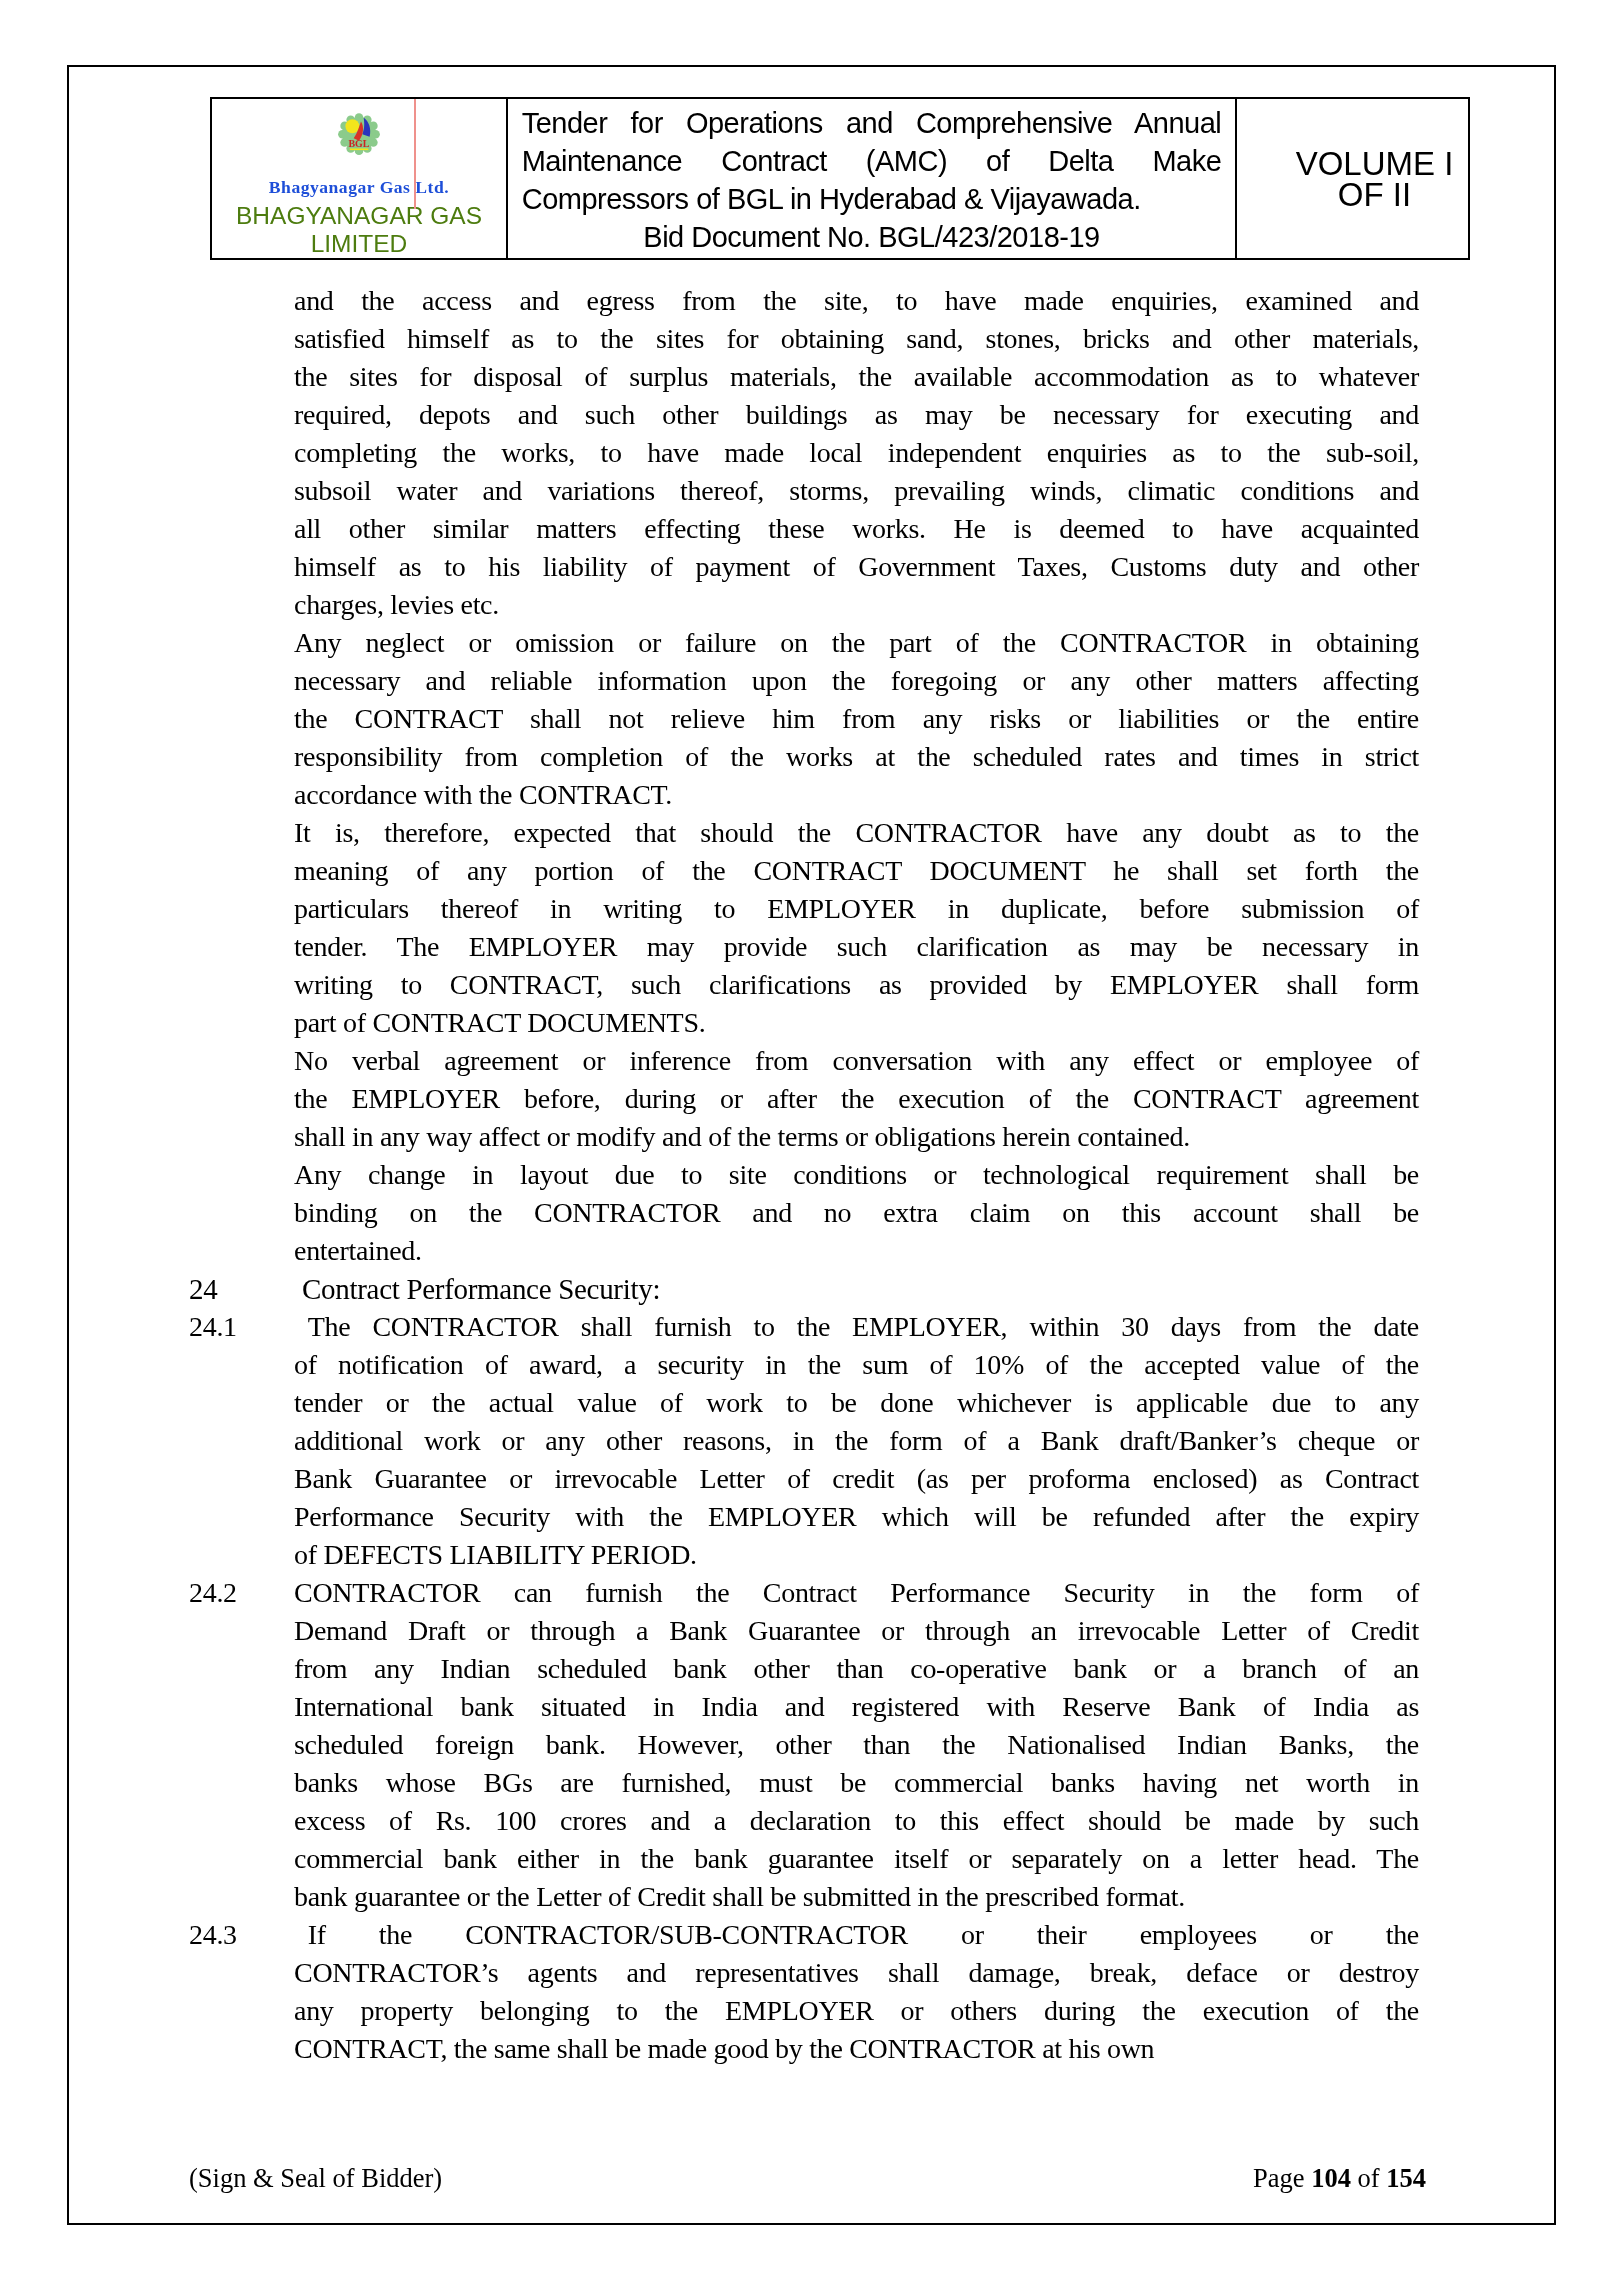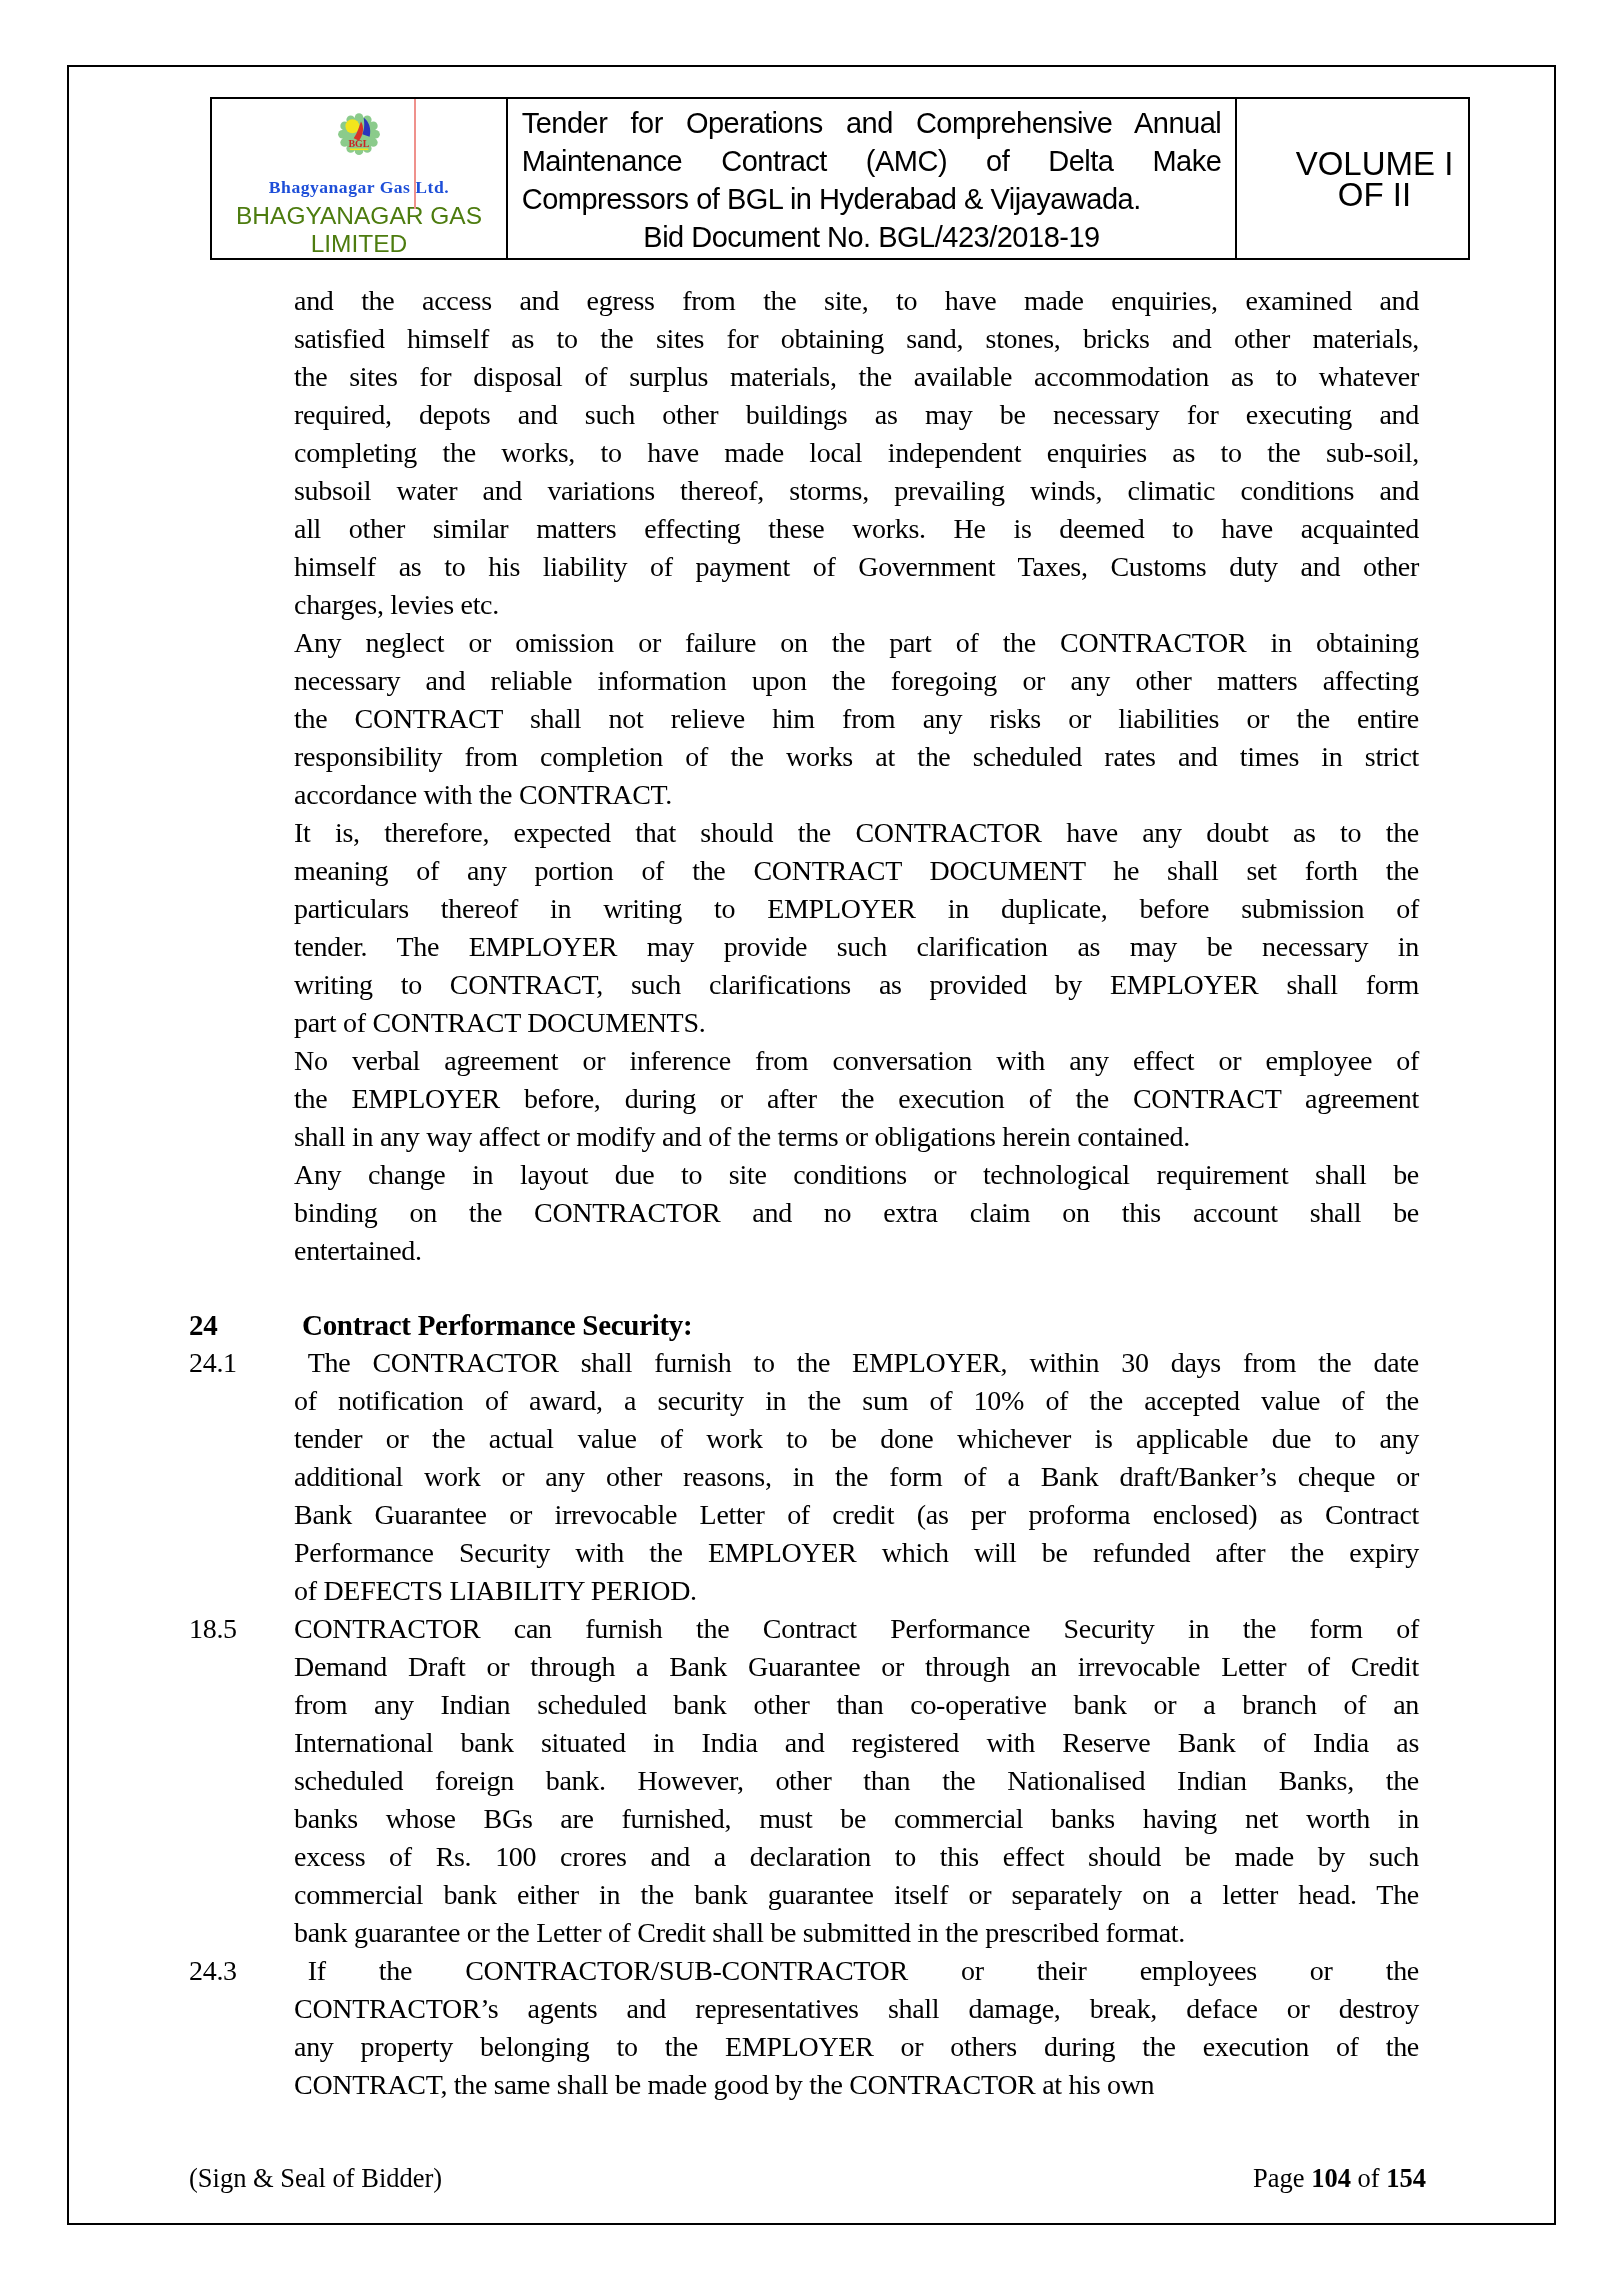--- a/index.html
+++ b/index.html
@@ -49,21 +49,21 @@
   }
   
   .content{
     position:absolute;left:189px;top:282px;width:1230px;
     font-size:28px;line-height:38px;letter-spacing:-0.3px;
   }
   .para{margin:0 0 0 105px;}
   .jl{text-align:justify;text-align-last:justify;}
   .jl.last{text-align-last:left;}
   .section-head{
-    position:relative;margin-top:36px;font-weight:bold;font-size:29px;line-height:38px;
+    position:relative;font-weight:normal;font-size:29px;line-height:38px;
   }
   .section-head .sec-num{position:absolute;left:0;top:0;}
   .section-head .sec-title{margin-left:113px;display:block;}
   .num-item{position:relative;}
   .num-item .num{position:absolute;left:0;top:0;}
   .num-item .item-lines{margin-left:105px;}
   .indent-first .jl:first-child{text-indent:13.7px;}
   
   .footer{
     position:absolute;left:189px;top:2162px;width:1237px;
@@ -173,21 +173,21 @@
         <div class="jl">of notification of award, a security in the sum of 10% of the accepted value of the</div>
         <div class="jl">tender or the actual value of work to be done whichever is applicable due to any</div>
         <div class="jl">additional work or any other reasons, in the form of a Bank draft/Banker’s cheque or</div>
         <div class="jl">Bank Guarantee or irrevocable Letter of credit (as per proforma enclosed) as Contract</div>
         <div class="jl">Performance Security with the EMPLOYER which will be refunded after the expiry</div>
         <div class="jl last">of DEFECTS LIABILITY PERIOD.</div>
       </div>
   </div>
 
   <div class="num-item">
-    <span class="num">18.5</span>
+    <span class="num">24.2</span>
     <div class="item-lines">
         <div class="jl">CONTRACTOR can furnish the Contract Performance Security in the form of</div>
         <div class="jl">Demand Draft or through a Bank Guarantee or through an irrevocable Letter of Credit</div>
         <div class="jl">from any Indian scheduled bank other than co-operative bank or a branch of an</div>
         <div class="jl">International bank situated in India and registered with Reserve Bank of India as</div>
         <div class="jl">scheduled foreign bank. However, other than the Nationalised Indian Banks, the</div>
         <div class="jl">banks whose BGs are furnished, must be commercial banks having net worth in</div>
         <div class="jl">excess of Rs. 100 crores and a declaration to this effect should be made by such</div>
         <div class="jl">commercial bank either in the bank guarantee itself or separately on a letter head. The</div>
         <div class="jl last">bank guarantee or the Letter of Credit shall be submitted in the prescribed format.</div>

